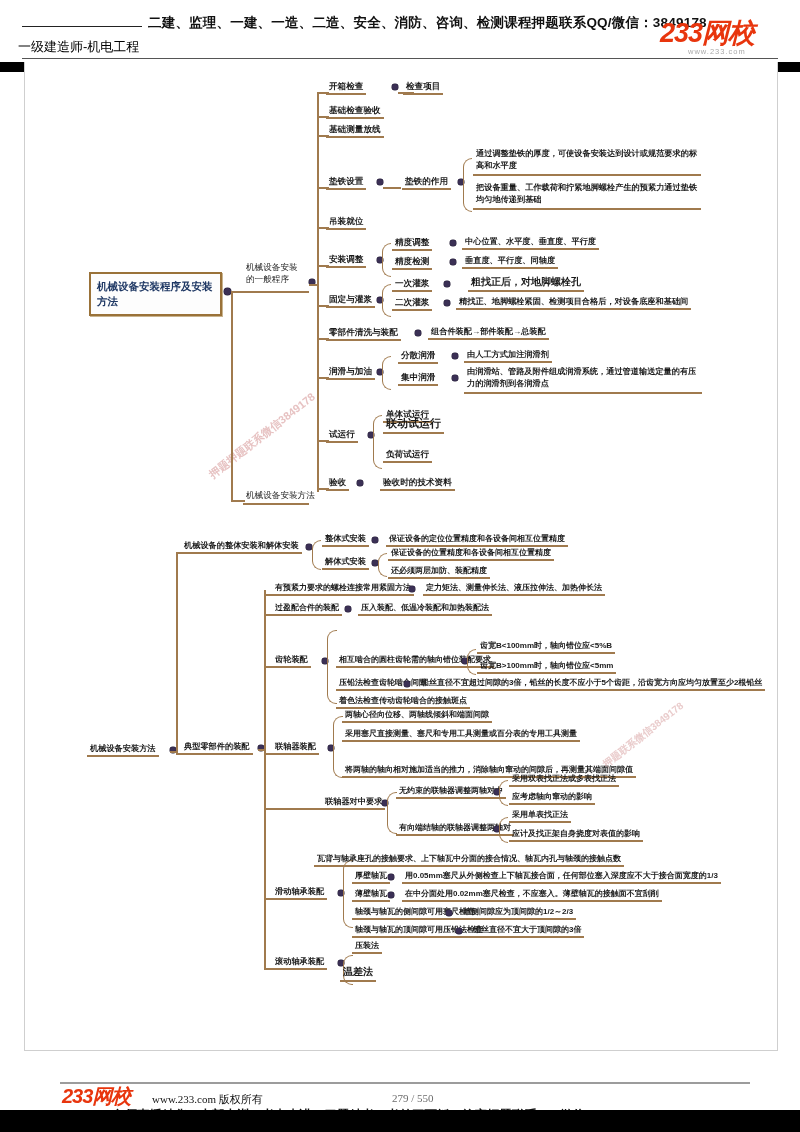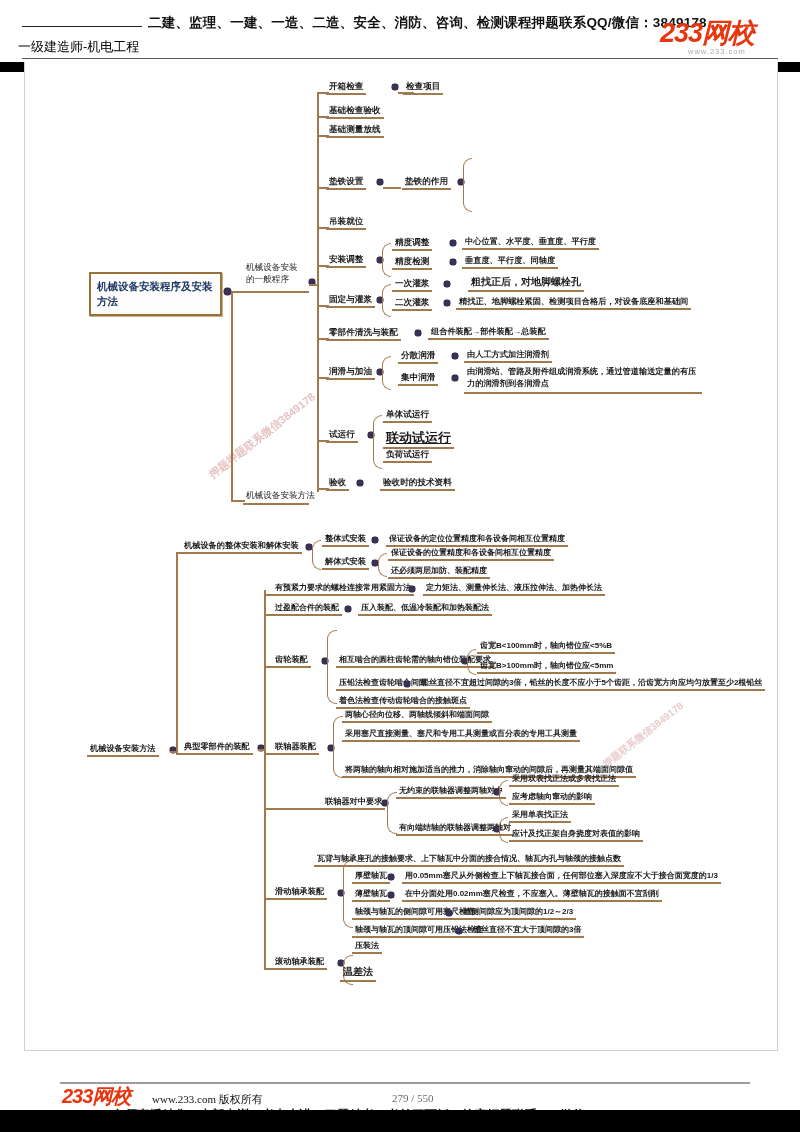--- a/index.html
+++ b/index.html
@@ -134,20 +134,22 @@
   <div class="node" style="left:326px;top:124px;font-size:8.6px;">基础测量放线</div>
   <div class="conn hline" style="left:317px;top:135px;width:12px;"></div>
 
   <div class="node" style="left:326px;top:176px;font-size:8.6px;">垫铁设置</div>
   <div class="conn hline" style="left:317px;top:187px;width:12px;"></div>
   <div class="dot sm" style="left:377px;top:179px;"></div>
   <div class="conn hline" style="left:383px;top:187px;width:18px;"></div>
   <div class="node" style="left:402px;top:176px;font-size:8.6px;">垫铁的作用</div>
   <div class="dot sm" style="left:458px;top:179px;"></div>
   <div class="brace" style="left:463px;top:158px;width:8px;height:52px;border-right:none;"></div>
+  <div class="node two" style="left:473px;top:148px;width:222px;font-size:8.2px;line-height:1.5;">通过调整垫铁的厚度，可使设备安装达到设计或规范要求的标高和水平度</div>
+  <div class="node two" style="left:473px;top:182px;width:222px;font-size:8.2px;line-height:1.5;">把设备重量、工作载荷和拧紧地脚螺栓产生的预紧力通过垫铁均匀地传递到基础</div>
 
   <div class="node" style="left:326px;top:216px;font-size:8.6px;">吊装就位</div>
   <div class="conn hline" style="left:317px;top:227px;width:12px;"></div>
 
   <div class="node" style="left:326px;top:254px;font-size:8.6px;">安装调整</div>
   <div class="conn hline" style="left:317px;top:265px;width:12px;"></div>
   <div class="dot sm" style="left:377px;top:257px;"></div>
   <div class="brace" style="left:382px;top:243px;width:8px;height:32px;"></div>
   <div class="node" style="left:392px;top:237px;font-size:8.6px;">精度调整</div>
   <div class="dot sm" style="left:450px;top:240px;"></div>
@@ -181,21 +183,21 @@
   <div class="node" style="left:464px;top:350px;font-size:8.2px;">由人工方式加注润滑剂</div>
   <div class="node" style="left:398px;top:372px;font-size:8.6px;">集中润滑</div>
   <div class="dot sm" style="left:452px;top:375px;"></div>
   <div class="node two" style="left:464px;top:366px;width:232px;font-size:8.2px;line-height:1.5;">由润滑站、管路及附件组成润滑系统，通过管道输送定量的有压力的润滑剂到各润滑点</div>
 
   <div class="node" style="left:326px;top:429px;font-size:8.6px;">试运行</div>
   <div class="conn hline" style="left:317px;top:440px;width:12px;"></div>
   <div class="dot sm" style="left:368px;top:432px;"></div>
   <div class="brace" style="left:373px;top:415px;width:8px;height:52px;"></div>
   <div class="node" style="left:383px;top:409px;font-size:8.6px;">单体试运行</div>
-  <div class="node" style="left:383px;top:430px;font-size:13px;text-decoration:underline;">联动试运行</div>
+  <div class="node" style="left:383px;top:417px;font-size:11px;">联动试运行</div>
   <div class="node" style="left:383px;top:449px;font-size:8.6px;">负荷试运行</div>
 
   <div class="node" style="left:326px;top:477px;font-size:8.6px;">验收</div>
   <div class="conn hline" style="left:317px;top:488px;width:12px;"></div>
   <div class="dot sm" style="left:357px;top:480px;"></div>
   <div class="node" style="left:380px;top:477px;font-size:8.6px;">验收时的技术资料</div>
 
   <div class="node" style="left:87px;top:744px;font-size:8.2px;">机械设备安装方法</div>
   <div class="dot sm" style="left:170px;top:747px;"></div>
   <div class="conn vline" style="left:176px;top:552px;height:202px;"></div>

